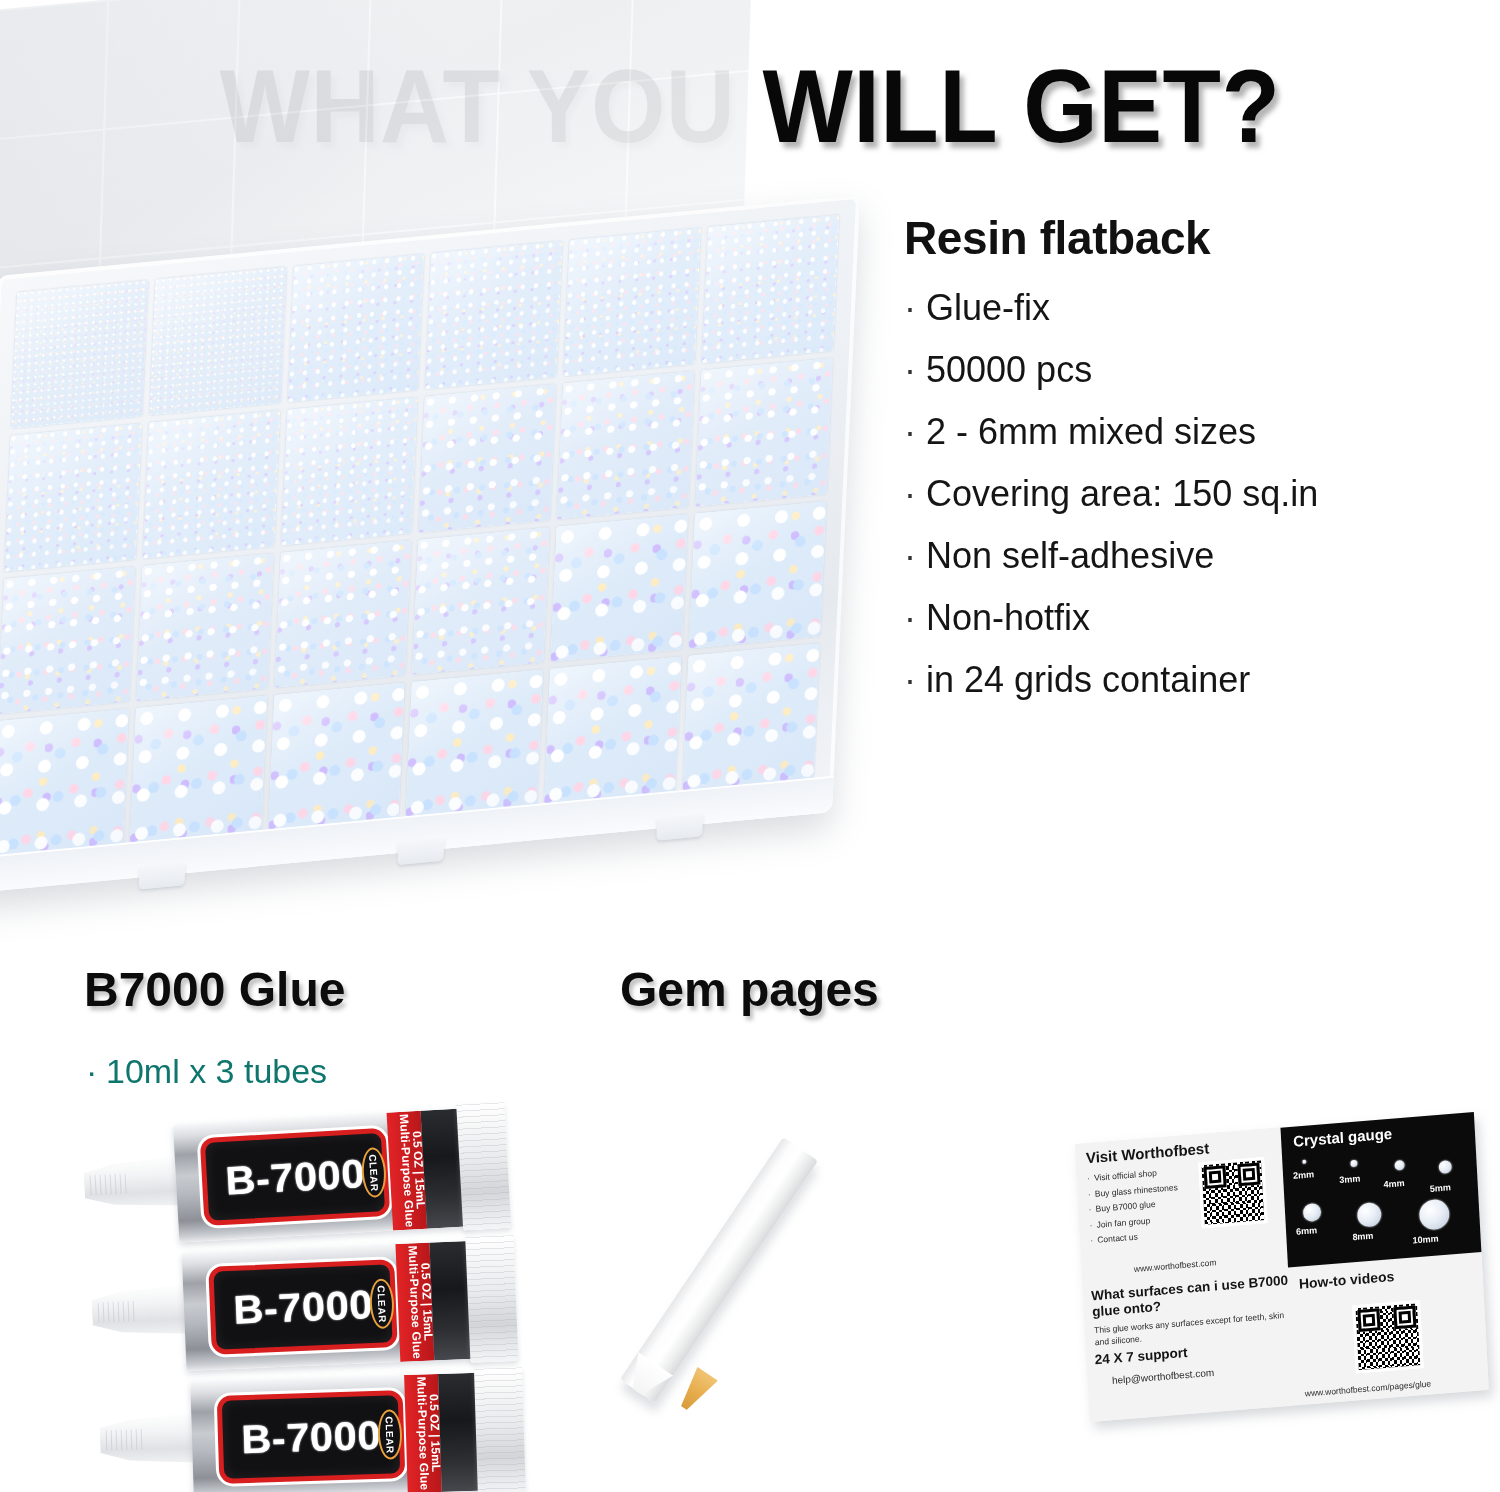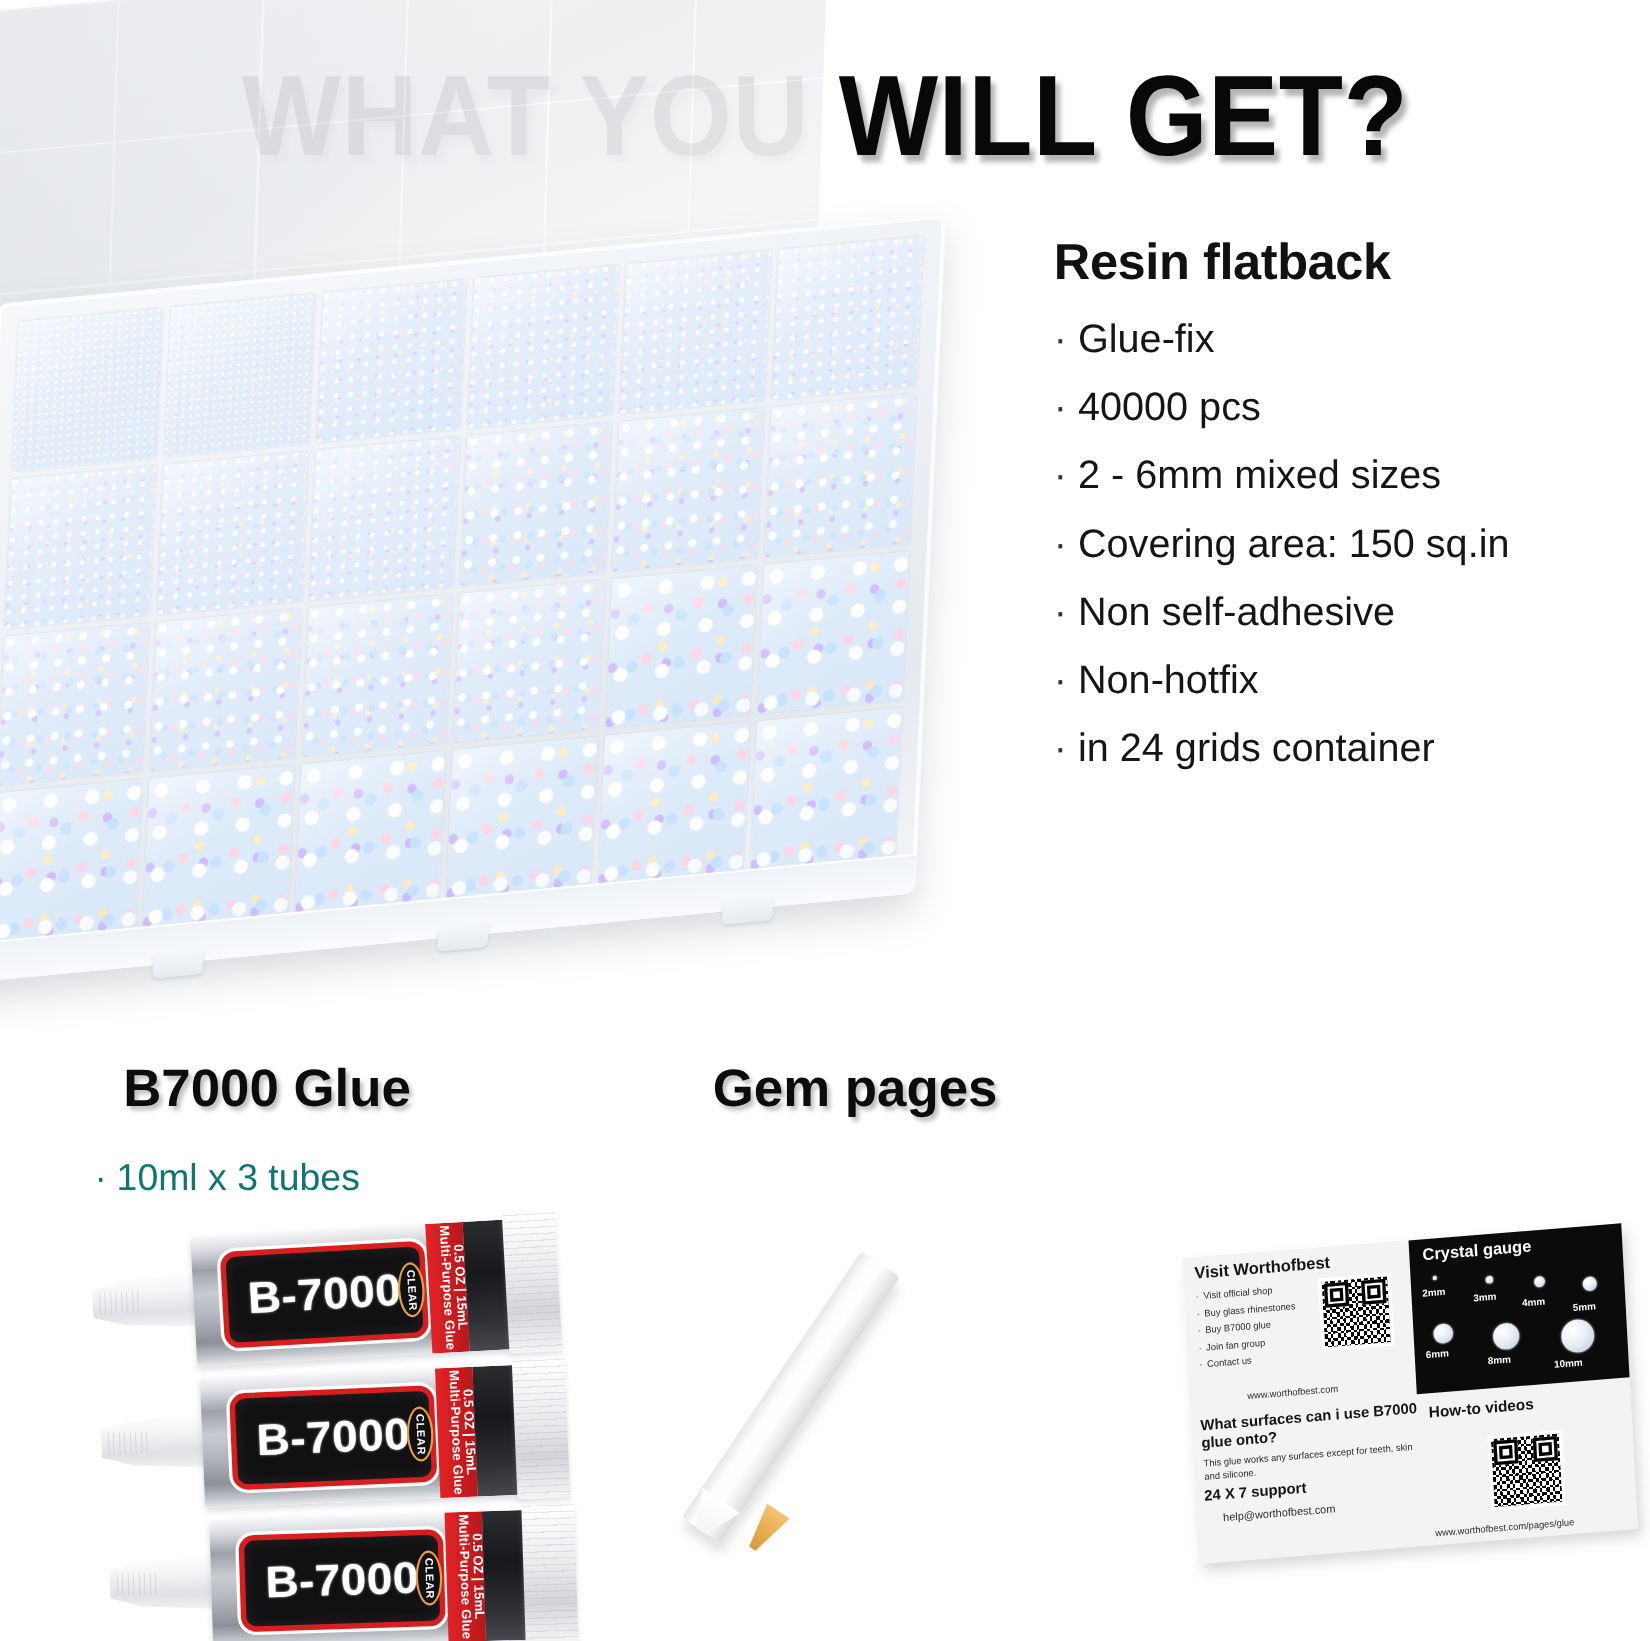--- a/index.html
+++ b/index.html
@@ -136,40 +136,39 @@
     box-shadow: inset 0 2px 0 rgba(255,255,255,0.9);
   }
   .latch {
     position: absolute; bottom: -12px; width: 46px; height: 22px;
     background: linear-gradient(to bottom, #f4f6f9, #e7ebf0);
     border-radius: 0 0 5px 5px;
     box-shadow: 0 2px 3px rgba(150,160,175,0.3);
   }
 
   
-  #spec { position: absolute; left: 958px; top: 212px; width: 532px; }
+  #spec { position: absolute; left: 904px; top: 212px; width: 532px; }
   #spec h2 {
     font-size: 46px; font-weight: 700; color: #111;
     line-height: 53px; letter-spacing: -0.4px; margin-bottom: 12px;
   }
   #spec ul { list-style: none; }
   #spec li {
     font-size: 36px; font-weight: 400; color: #151515;
     line-height: 62px; white-space: nowrap;
   }
   #spec li .dot { display: inline-block; width: 22px; color: #333; }
 
   
   .sec-h {
     position: absolute;
     font-family: "Liberation Sans Narrow", "Liberation Sans", sans-serif;
     font-weight: 700; font-size: 48px; color: #0c0c0c;
     text-shadow: 3px 4px 4px rgba(110,110,110,0.45);
     white-space: nowrap;
-    margin-left: 28px;
   }
   #h-glue   { left: 84px;  top: 962px; }
   #h-picker { left: 620px; top: 962px; }
   #h-manual { left: 1152px; top: 962px; }
   #glue-sub {
     position: absolute; left: 86px; top: 1052px;
     font-size: 34px; color: #0f766e; white-space: nowrap;
   }
   #glue-sub .dot { display:inline-block; width:20px; }
 
@@ -453,21 +452,21 @@
       </div>
     </div>
   </div>
 
   <div id="spec">
     <h2>
       <span>Resin flatback</span><br>
     </h2>
     <ul>
       <li><span class="dot">·</span><span>Glue-fix</span></li>
-      <li><span class="dot">·</span><span>40000 pcs</span></li>
+      <li><span class="dot">·</span><span>50000 pcs</span></li>
       <li><span class="dot">·</span><span>2 - 6mm mixed sizes</span></li>
       <li><span class="dot">·</span><span>Covering area: 150 sq.in</span></li>
       <li><span class="dot">·</span><span>Non self-adhesive</span></li>
       <li><span class="dot">·</span><span>Non-hotfix</span></li>
       <li><span class="dot">·</span><span>in 24 grids container</span></li>
     </ul>
   </div>
 
   <div class="sec-h" id="h-glue">B7000 Glue</div>
   <div class="sec-h" id="h-picker">Gem pages</div>

